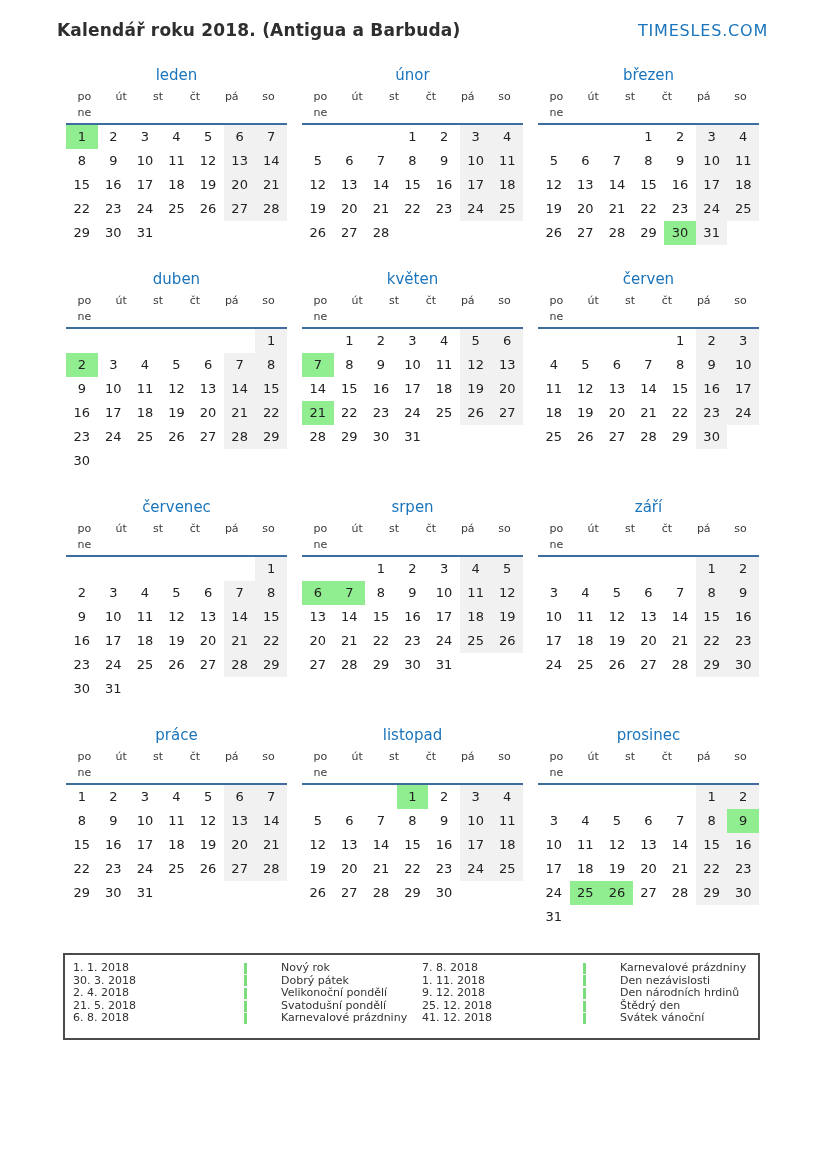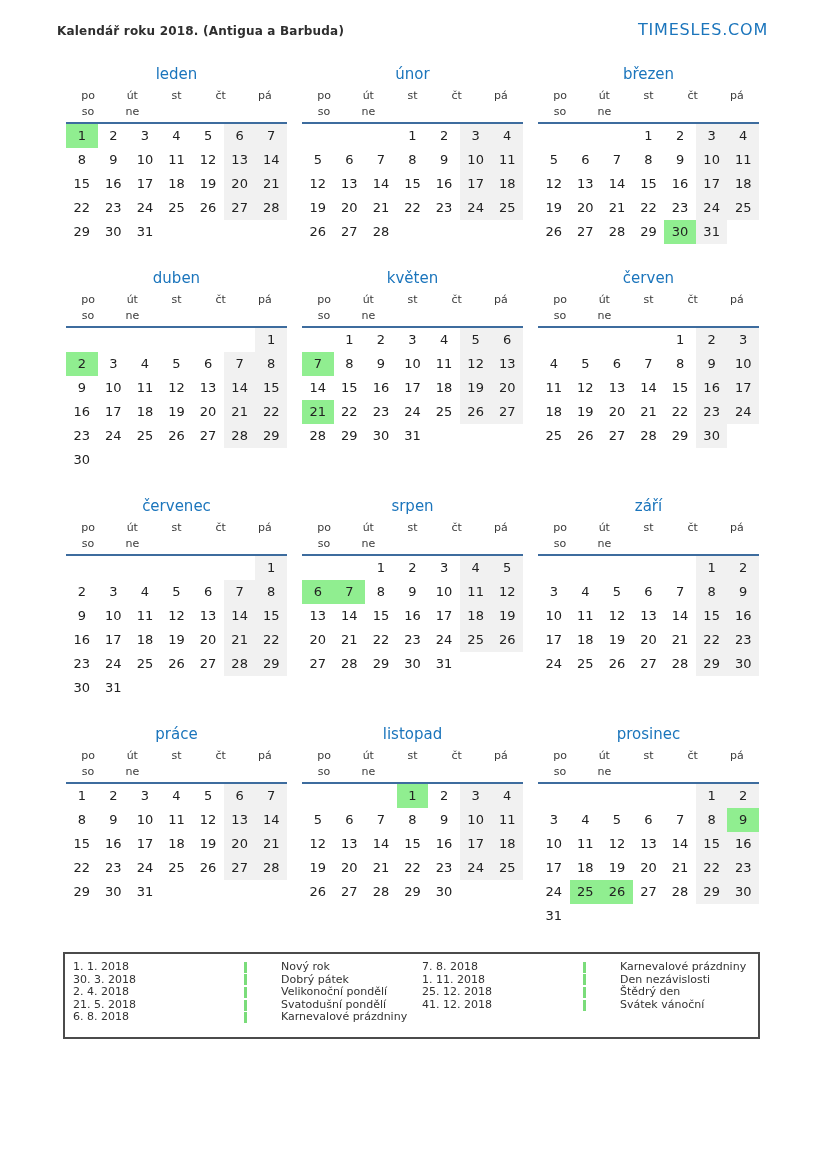--- a/index.html
+++ b/index.html
@@ -16,42 +16,42 @@
     font-family:"DejaVu Sans","Liberation Sans",sans-serif;
     color:var(--text);
     position:relative;
     overflow:hidden;
   }
   .page-header{
     display:flex;justify-content:space-between;align-items:baseline;
     padding:20px 59px 0 57px;
   }
   .page-title{
-    font-size:12px;font-weight:600;color:#2e2e2e;letter-spacing:0.2px;
+    font-size:17px;font-weight:600;color:#2e2e2e;letter-spacing:0.2px;
   }
   .brand{
     font-size:16px;color:var(--accent);letter-spacing:0.8px;
     text-decoration:none;font-weight:500;
   }
   .calendar-grid{
     margin:27px 0 0 66px;
     width:693px;
     display:grid;
     grid-template-columns:repeat(3,221px);
     column-gap:15px;
     row-gap:26px;
     align-items:start;
   }
   .month{width:221px;}
   .month-title{
     text-align:center;color:var(--accent);font-size:15px;
     margin-bottom:6px;line-height:16px;
   }
   .weekday-row{
-    display:grid;grid-template-columns:repeat(5,1fr);
+    display:grid;grid-template-columns:repeat(6,1fr);
     border-bottom:2px solid var(--rule);
     padding-bottom:2px;
   }
   .weekday{
     text-align:center;font-size:11px;color:#3a3a3a;line-height:16px;
   }
   .days-grid{
     display:grid;grid-template-columns:repeat(7,1fr);
   }
   .day-cell{
@@ -735,20 +735,25 @@
         <div class="legend-date">7. 8. 2018</div>
         <div class="legend-bar"></div>
         <div class="legend-label">Karnevalové prázdniny</div>
       </div>
       <div class="legend-row">
         <div class="legend-date">1. 11. 2018</div>
         <div class="legend-bar"></div>
         <div class="legend-label">Den nezávislosti</div>
       </div>
       <div class="legend-row">
+        <div class="legend-date">9. 12. 2018</div>
+        <div class="legend-bar"></div>
+        <div class="legend-label">Den národních hrdinů</div>
+      </div>
+      <div class="legend-row">
         <div class="legend-date">25. 12. 2018</div>
         <div class="legend-bar"></div>
         <div class="legend-label">Štědrý den</div>
       </div>
       <div class="legend-row">
         <div class="legend-date">41. 12. 2018</div>
         <div class="legend-bar"></div>
         <div class="legend-label">Svátek vánoční</div>
       </div>
     </div>

